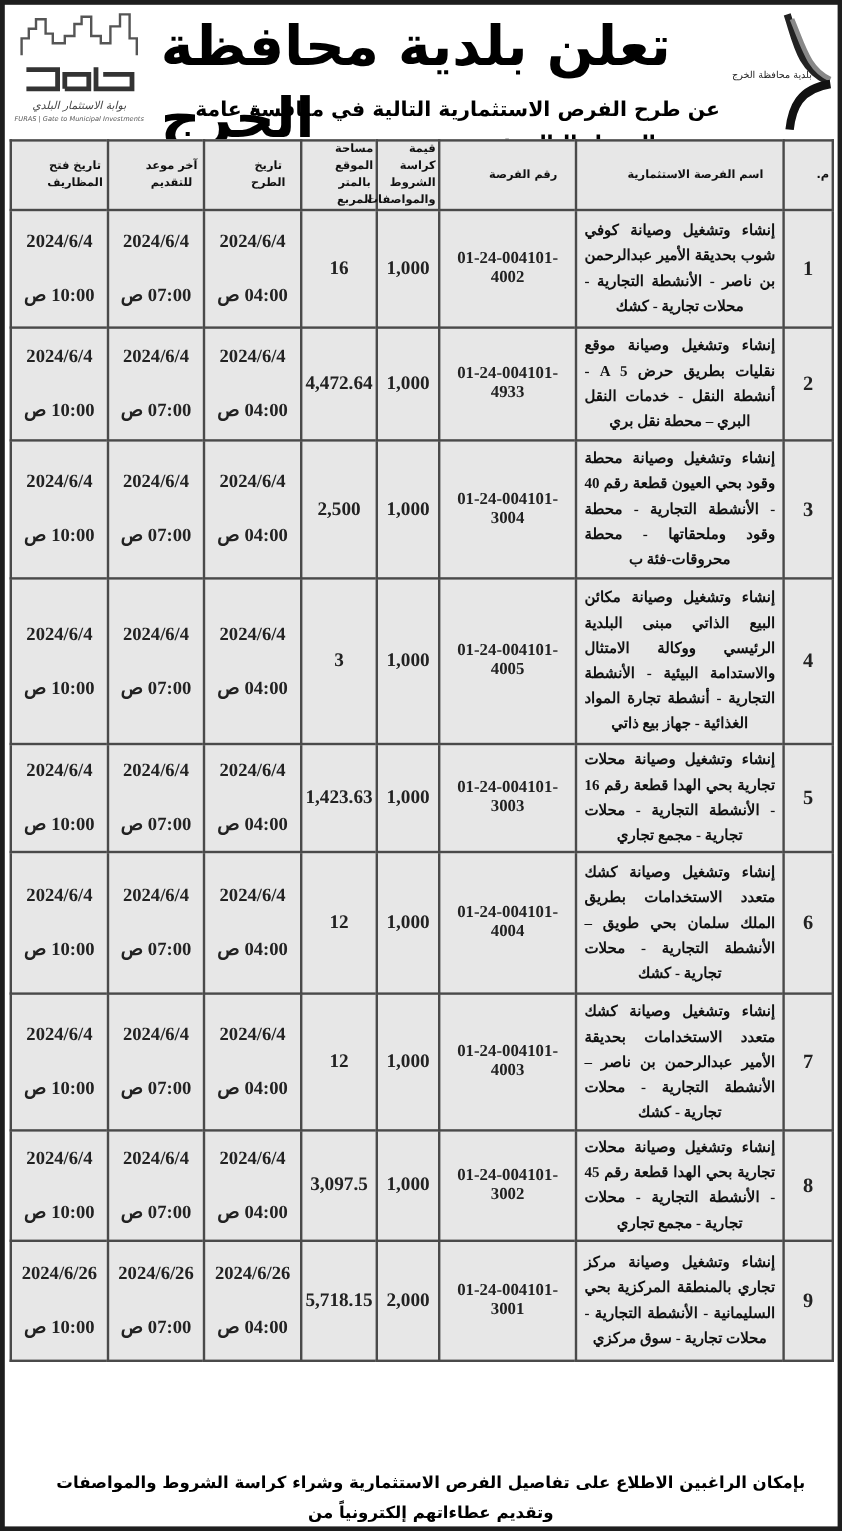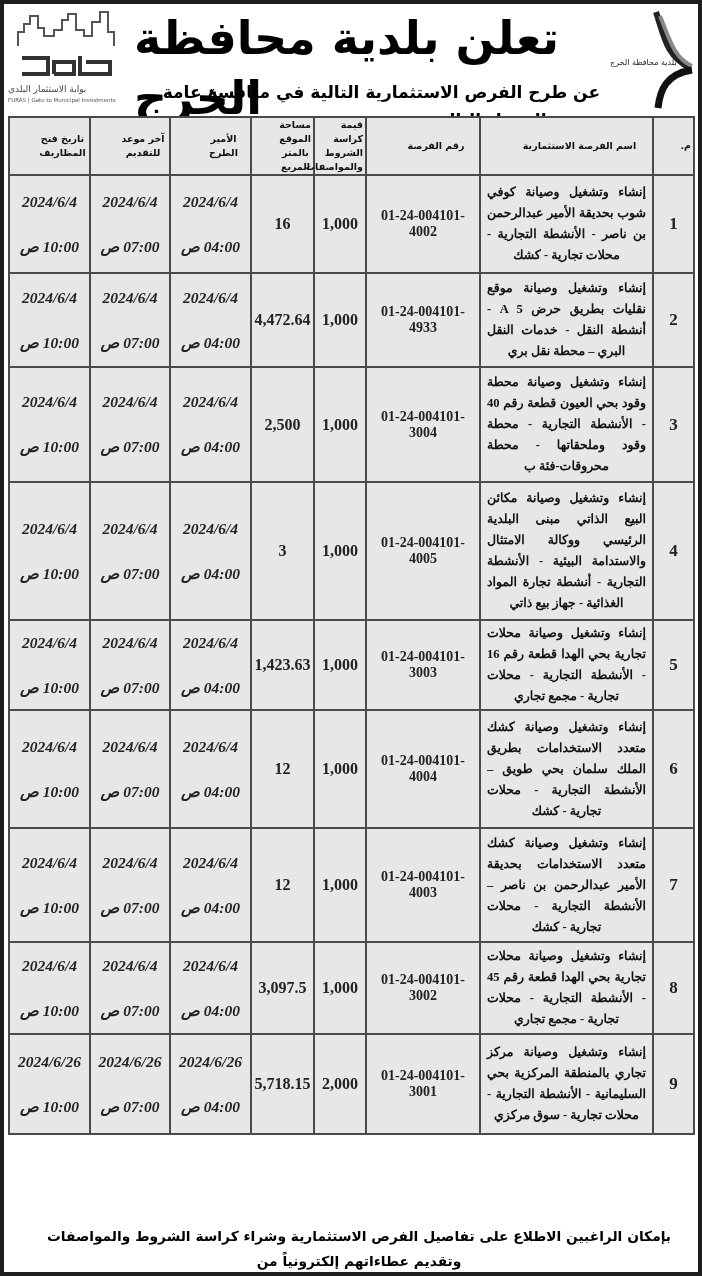--- a/index.html
+++ b/index.html
@@ -7,21 +7,22 @@
     width: 702px; height: 1276px; background: #ffffff; overflow: hidden;
     font-family: "DejaVu Sans", sans-serif; color: #111;
   }
   .page {
     position: relative; width: 702px; height: 1276px; box-sizing: border-box;
     border: 4px solid #1e1e1e; background: #fff;
   }
   .header { position: absolute; left: 0; top: 0; width: 694px; height: 110px; }
   .logo-furas {
     position: absolute; left: 4px; top: 2px; width: 116px; height: 104px;
-    text-align: left;
+    text-align: center;
+    font-style: italic;
   }
   .logo-furas svg { display: block; margin: 0 auto; }
   .furas-ar { font-size: 9px; color: #444; margin-top: 2px; direction: rtl; }
   .furas-en { font-size: 5.5px; color: #555; margin-top: 3px; white-space: nowrap; }
   .logo-kharj { position: absolute; right: 4px; top: 2px; width: 90px; height: 104px; }
   .kharj-label {
     position: absolute; left: 6px; top: 52px; font-size: 8px; color: #222;
     direction: rtl; white-space: nowrap;
   }
   .title {
@@ -46,21 +47,21 @@
     font-weight: bold; font-size: 9.5px; line-height: 14px; height: 47px; color: #111; padding-left: 28px;
   }
   table.grid td { font-family: "Liberation Serif", serif; font-weight: bold; font-size: 16px; color: #222; }
   td.name {
     font-family: Liberation Serif, serif; font-size: 12.5px !important;
     line-height: 21px; text-align: justify !important; text-align-last: center;
     padding: 2px 6px !important; color: #111 !important;
   }
   td.idx { font-size: 17px !important; }
   td.code { font-size: 14px !important; direction: ltr; border-radius: 28px; }
-  td.date { font-size: 15.5px !important; line-height: 22px; font-style: italic; }
+  td.date { font-size: 15.5px !important; line-height: 22px; }
   .date-line { display: block; direction: ltr; }
   .time-line { display: block; direction: rtl; margin-top: 23px; }
   .footer {
     position: absolute; left: 0; right: 0; top: 1218px; height: 54px;
     direction: rtl; text-align: center; font-weight: bold; font-size: 13.8px;
     line-height: 25px; color: #000; padding: 2px 16px; box-sizing: border-box; margin-left: 16px;
   }
 </style>
 </head>
 <body>
@@ -103,21 +104,21 @@
         <col style="width:80px">
         <col style="width:81px">
     </colgroup>
     <thead>
       <tr>
         <th>م.</th>
         <th>اسم الفرصة الاستثمارية</th>
         <th>رقم الفرصة</th>
         <th>قيمة كراسة الشروط والمواصفات</th>
         <th>مساحة الموقع بالمتر المربع</th>
-        <th>الأمير الطرح</th>
+        <th>تاريخ الطرح</th>
         <th>آخر موعد للتقديم</th>
         <th>تاريخ فتح المظاريف</th>
       </tr>
     </thead>
     <tbody id="tbody">
         <tr style="height: 98px;">
           <td class="idx">1</td>
           <td class="name">إنشاء وتشغيل وصيانة كوفي شوب بحديقة الأمير عبدالرحمن بن ناصر - الأنشطة التجارية - محلات تجارية - كشك</td>
           <td class="code">01-24-004101-4002</td>
           <td>1,000</td>

